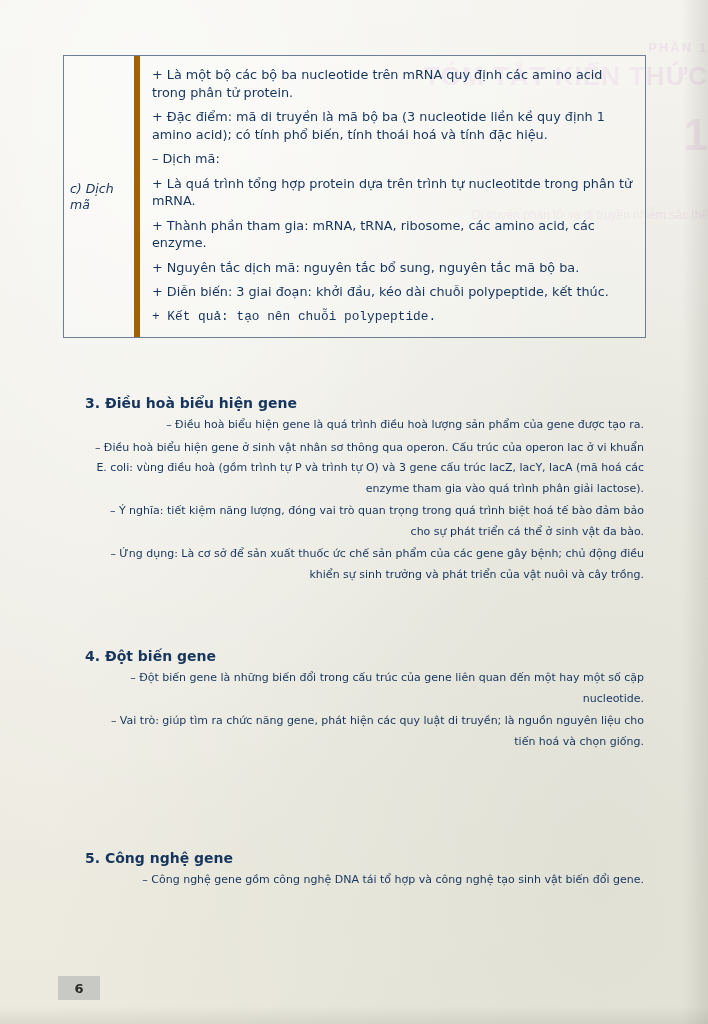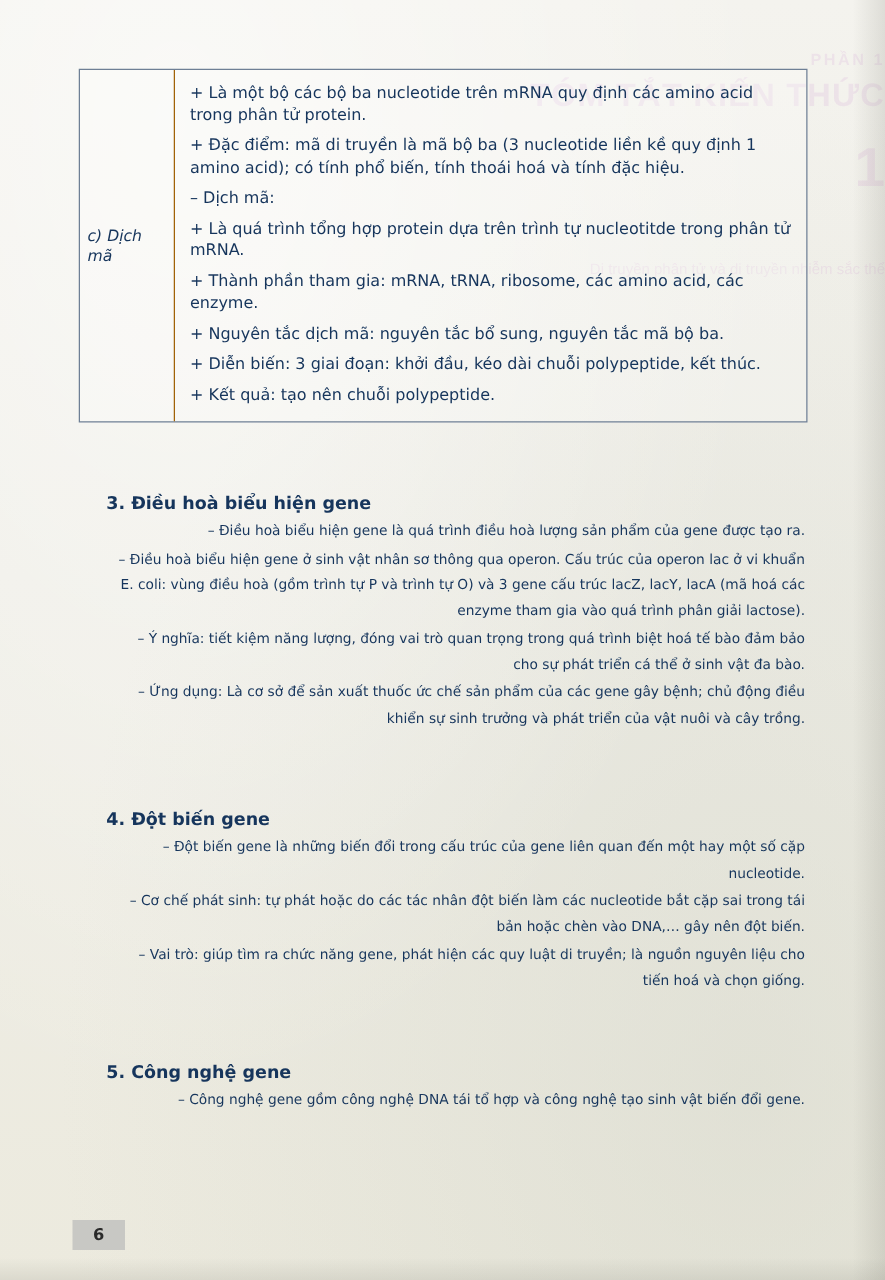--- a/index.html
+++ b/index.html
@@ -69,21 +69,21 @@
     position: absolute;
     left: 63px;
     top: 55px;
     width: 581px;
     border: 1px solid #6e7f95;
     display: flex;
     background: rgba(255,255,255,0.25);
   }
   .tbl .col-left {
     width: 76px;
-    border-right: 1px solid #a16207;
+    border-right: 6px solid #a16207;
     box-sizing: border-box;
     padding: 8px 6px;
     display: flex;
     align-items: center;
   }
   .tbl .col-left .lbl {
     font-style: italic;
     font-size: 12.5px;
     line-height: 16px;
     color: #16355c;
@@ -92,21 +92,21 @@
     flex: 1;
     box-sizing: border-box;
     padding: 10px 12px 10px 12px;
   }
   .tbl .col-right p {
     margin: 0 0 7px 0;
     font-size: 12.8px;
     line-height: 17.5px;
     color: #16355c;
   }
-  .tbl .col-right p:last-child { margin-bottom: 2px; }
+  .tbl .col-right p:last-child { margin-bottom: 2px; font-family: Liberation Mono, monospace; }
 
   
   .sec {
     position: absolute;
     left: 63px;
     width: 581px;
   }
   h3.sec-title {
     margin: 0 0 4px 0;
     font-size: 14px;
@@ -187,21 +187,20 @@
     <h3 class="sec-title">3. Điều hoà biểu hiện gene</h3>
     <p class="para"><span class="ind"></span><span>– Điều hoà biểu hiện gene là quá trình điều hoà lượng sản phẩm của gene được tạo ra.</span></p>
     <p class="para"><span class="ind"></span><span>– Điều hoà biểu hiện gene ở sinh vật nhân sơ thông qua operon. Cấu trúc của operon lac ở vi khuẩn E. coli: vùng điều hoà (gồm trình tự P và trình tự O) và 3 gene cấu trúc lacZ, lacY, lacA (mã hoá các enzyme tham gia vào quá trình phân giải lactose).</span></p>
     <p class="para"><span class="ind"></span><span>– Ý nghĩa: tiết kiệm năng lượng, đóng vai trò quan trọng trong quá trình biệt hoá tế bào đảm bảo cho sự phát triển cá thể ở sinh vật đa bào.</span></p>
     <p class="para"><span class="ind"></span><span>– Ứng dụng: Là cơ sở để sản xuất thuốc ức chế sản phẩm của các gene gây bệnh; chủ động điều khiển sự sinh trưởng và phát triển của vật nuôi và cây trồng.</span></p>
   </div>
 
   <div class="sec" style="top:648px;">
     <h3 class="sec-title">4. Đột biến gene</h3>
     <p class="para"><span class="ind"></span><span>– Đột biến gene là những biến đổi trong cấu trúc của gene liên quan đến một hay một số cặp nucleotide.</span></p>
-    <p class="para"><span class="ind"></span><span>– Cơ chế phát sinh: tự phát hoặc do các tác nhân đột biến làm các nucleotide bắt cặp sai trong tái bản hoặc chèn vào DNA,… gây nên đột biến.</span></p>
     <p class="para"><span class="ind"></span><span>– Vai trò: giúp tìm ra chức năng gene, phát hiện các quy luật di truyền; là nguồn nguyên liệu cho tiến hoá và chọn giống.</span></p>
   </div>
 
   <div class="sec" style="top:850px;">
     <h3 class="sec-title">5. Công nghệ gene</h3>
     <p class="para"><span class="ind"></span><span>– Công nghệ gene gồm công nghệ DNA tái tổ hợp và công nghệ tạo sinh vật biến đổi gene.</span></p>
   </div>
 
   <div class="pagenum">6</div>
 </div>

